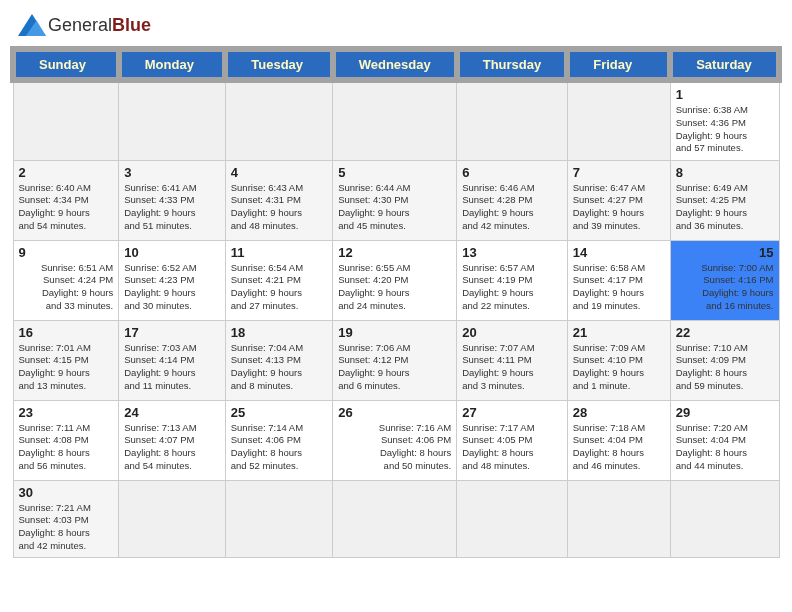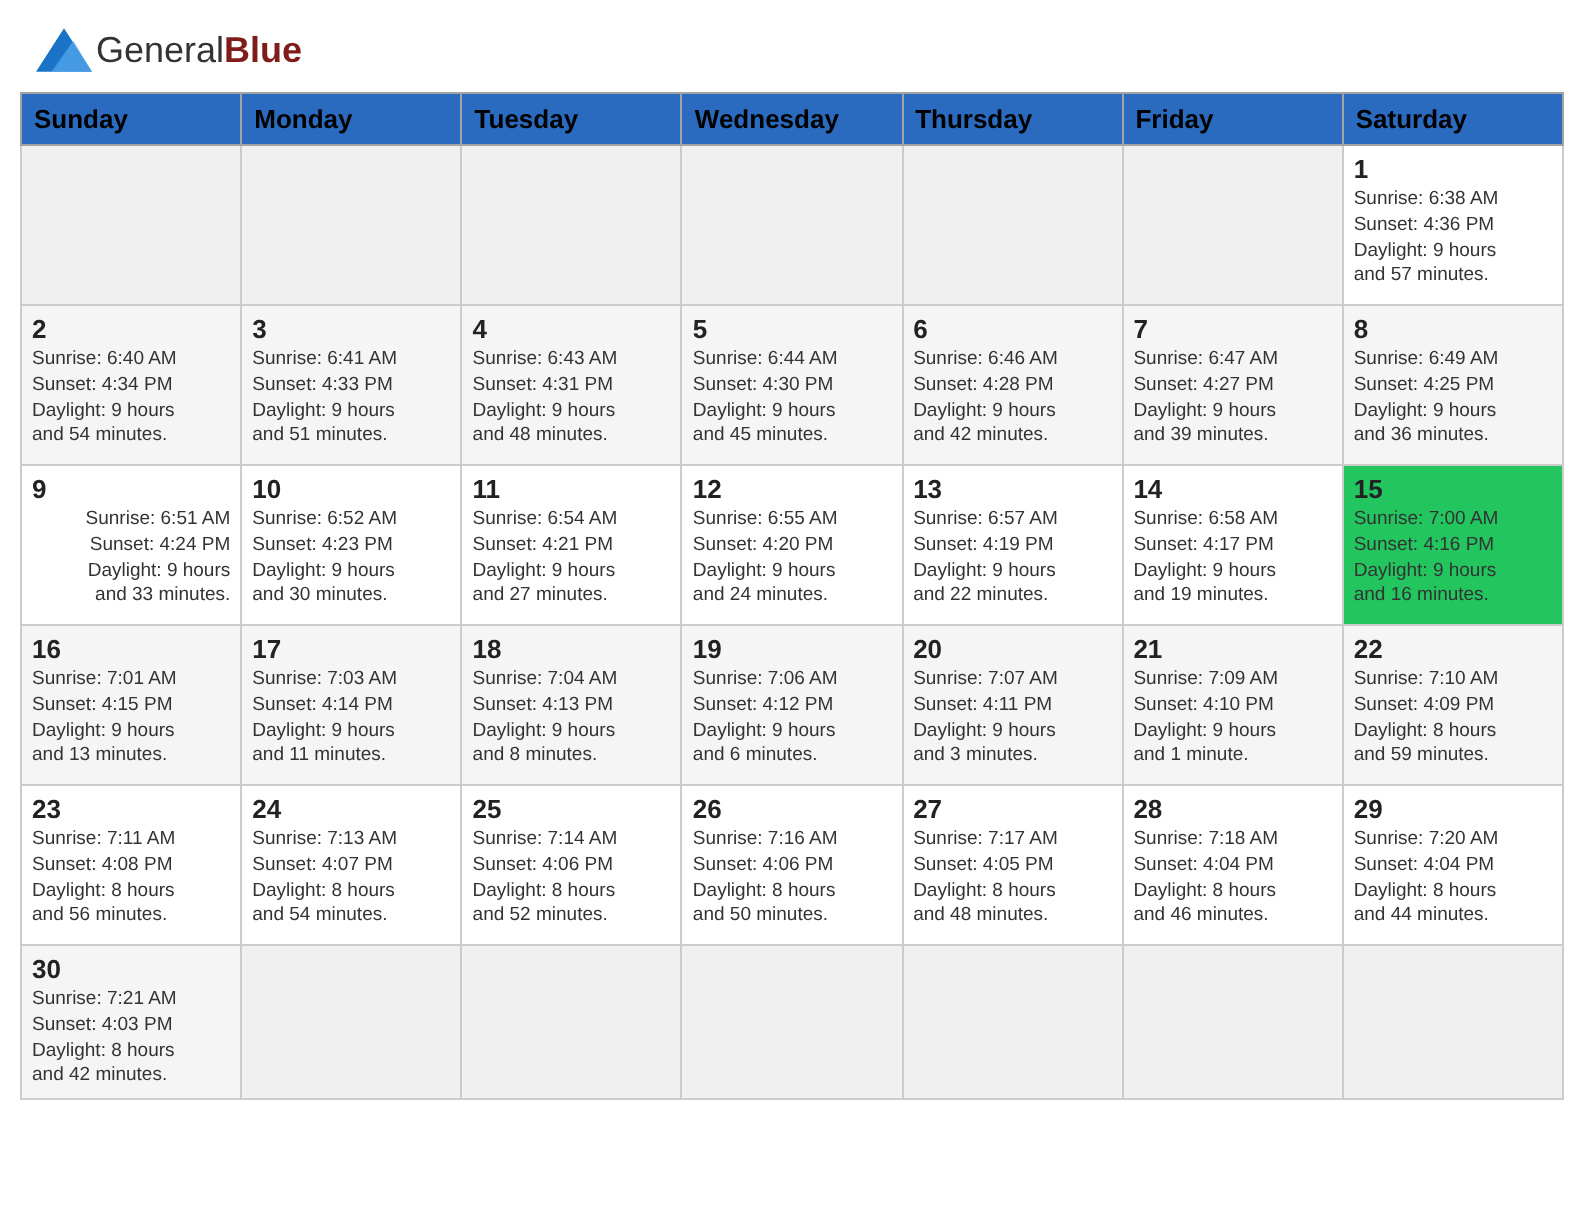--- a/index.html
+++ b/index.html
@@ -39,26 +39,26 @@
       font-size: 14px;
       color: #555;
     }
     .calendar {
       width: 100%;
       border-collapse: collapse;
       border: 1px solid #ccc;
     }
     .calendar th {
       background-color: #2a6bbf;
-      color: #000000;
+      color: #fef9c3;
       text-align: left;
-      padding: 5px 6px;
+      padding: 5px 23px;
       font-size: 13px;
       font-weight: bold;
-      border: 1px solid #a3a3a3;
+      border: 6px solid #a3a3a3;
     }
     .calendar td {
       vertical-align: top;
       border: 1px solid #ccc;
       padding: 4px 5px;
       width: calc(100% / 7);
       height: 80px;
       background: #fff;
     }
     .calendar tr:nth-child(even) td {
@@ -220,21 +220,21 @@
 Daylight: 9 hours
 and 22 minutes.</div>
         </td>
         <td style="background: rgb(255, 255, 255);">
           <span class="day-num">14</span>
           <div class="day-info" style="white-space: pre-line;">Sunrise: 6:58 AM
 Sunset: 4:17 PM
 Daylight: 9 hours
 and 19 minutes.</div>
         </td>
-        <td style="background: #22c55e;">
+        <td style="background: #3b82f6; text-align: right;">
           <span class="day-num">15</span>
           <div class="day-info" style="white-space: pre-line;">Sunrise: 7:00 AM
 Sunset: 4:16 PM
 Daylight: 9 hours
 and 16 minutes.</div>
         </td>
       </tr>
       <tr>
         <td style="background: rgb(245, 245, 245);">
           <span class="day-num">16</span>
@@ -303,21 +303,21 @@
         </td>
         <td style="background: rgb(255, 255, 255);">
           <span class="day-num">25</span>
           <div class="day-info" style="white-space: pre-line;">Sunrise: 7:14 AM
 Sunset: 4:06 PM
 Daylight: 8 hours
 and 52 minutes.</div>
         </td>
         <td style="background: rgb(255, 255, 255);">
           <span class="day-num">26</span>
-          <div class="day-info" style="white-space: pre-line;">Sunrise: 7:16 AM
+          <div class="day-info" style="white-space: pre-line; text-align: right;">Sunrise: 7:16 AM
 Sunset: 4:06 PM
 Daylight: 8 hours
 and 50 minutes.</div>
         </td>
         <td style="background: rgb(255, 255, 255);">
           <span class="day-num">27</span>
           <div class="day-info" style="white-space: pre-line;">Sunrise: 7:17 AM
 Sunset: 4:05 PM
 Daylight: 8 hours
 and 48 minutes.</div>

